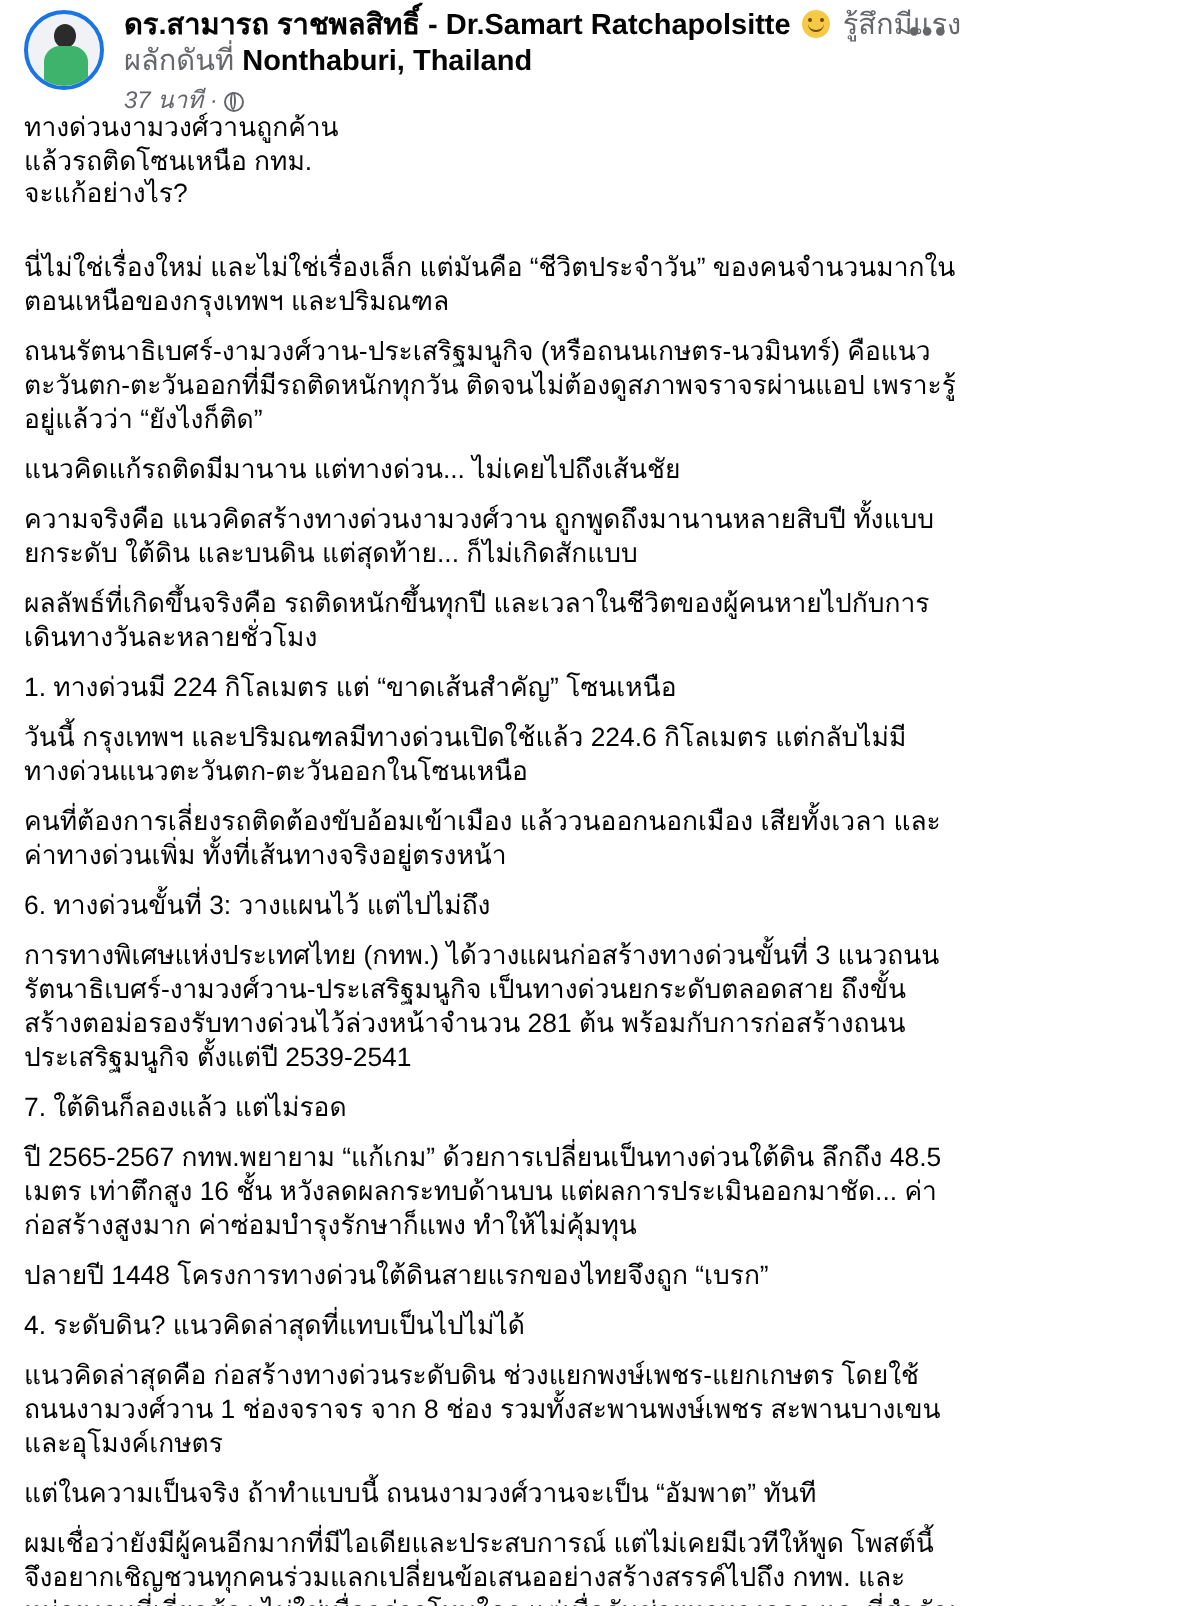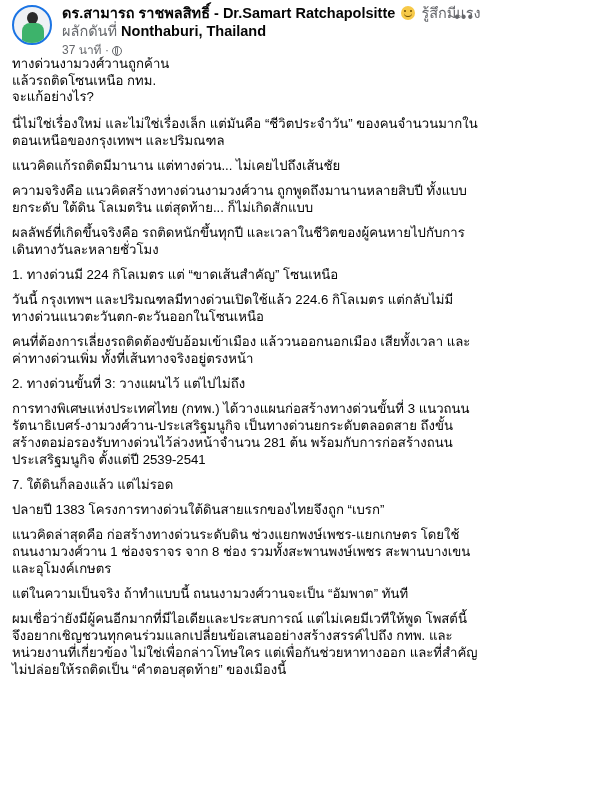--- a/index.html
+++ b/index.html
@@ -97,20 +97,21 @@
     left: 3px; top: 6px;
     width: 8px; height: 4px;
     border-bottom: 1.5px solid #6b4a00;
     border-radius: 0 0 6px 6px;
   }
   .meta-line {
     font-size: 12px;
     color: #65676b;
     margin-top: 3px;
     line-height: 14px;
+    font-style: italic;
   }
   .globe-icon {
     display: inline-block;
     width: 10px;
     height: 10px;
     border: 1.3px solid #65676b;
     border-radius: 50%;
     vertical-align: -2px;
     position: relative;
     box-sizing: border-box;
@@ -138,21 +139,21 @@
     font-size: 13.2px;
     line-height: 17px;
     color: #050505;
     padding-right: 8px;
   }
   .post-body p {
     margin: 0 0 8px 0;
     white-space: pre-line;
   }
   .post-body p.title-block {
-    margin-bottom: 9px;
+    margin-bottom: 19px;
     line-height: 16.5px;
   }
 </style>
 </head>
 <body>
 
 <div class="post">
 
   <div class="post-header">
     <div class="avatar">
@@ -173,28 +174,31 @@
       </div>
     </div>
     <div class="more-button">•••</div>
   </div>
 
   <div class="post-body">
     <p class="title-block">ทางด่วนงามวงศ์วานถูกค้าน
 แล้วรถติดโซนเหนือ กทม.
 จะแก้อย่างไร?</p>
     <p>นี่ไม่ใช่เรื่องใหม่ และไม่ใช่เรื่องเล็ก แต่มันคือ “ชีวิตประจำวัน” ของคนจำนวนมากในตอนเหนือของกรุงเทพฯ และปริมณฑล</p>
+    <p>ถนนรัตนาธิเบศร์-งามวงศ์วาน-ประเสริฐมนูกิจ (หรือถนนเกษตร-นวมินทร์) คือแนวตะวันตก-ตะวันออกที่มีรถติดหนักทุกวัน ติดจนไม่ต้องดูสภาพจราจรผ่านแอป เพราะรู้อยู่แล้วว่า “ยังไงก็ติด”</p>
     <p>แนวคิดแก้รถติดมีมานาน แต่ทางด่วน... ไม่เคยไปถึงเส้นชัย</p>
-    <p>ความจริงคือ แนวคิดสร้างทางด่วนงามวงศ์วาน ถูกพูดถึงมานานหลายสิบปี ทั้งแบบยกระดับ ใต้ดิน โลเมตริน แต่สุดท้าย... ก็ไม่เกิดสักแบบ</p>
+    <p>ความจริงคือ แนวคิดสร้างทางด่วนงามวงศ์วาน ถูกพูดถึงมานานหลายสิบปี ทั้งแบบยกระดับ ใต้ดิน และบนดิน แต่สุดท้าย... ก็ไม่เกิดสักแบบ</p>
     <p>ผลลัพธ์ที่เกิดขึ้นจริงคือ รถติดหนักขึ้นทุกปี และเวลาในชีวิตของผู้คนหายไปกับการเดินทางวันละหลายชั่วโมง</p>
     <p>1. ทางด่วนมี 224 กิโลเมตร แต่ “ขาดเส้นสำคัญ” โซนเหนือ</p>
     <p>วันนี้ กรุงเทพฯ และปริมณฑลมีทางด่วนเปิดใช้แล้ว 224.6 กิโลเมตร แต่กลับไม่มีทางด่วนแนวตะวันตก-ตะวันออกในโซนเหนือ</p>
     <p>คนที่ต้องการเลี่ยงรถติดต้องขับอ้อมเข้าเมือง แล้ววนออกนอกเมือง เสียทั้งเวลา และค่าทางด่วนเพิ่ม ทั้งที่เส้นทางจริงอยู่ตรงหน้า</p>
-    <p>2. ทางด่วนขั้นที่ 3: วางแผนไว้ แต่ไปไม่ถึง</p>
+    <p>6. ทางด่วนขั้นที่ 3: วางแผนไว้ แต่ไปไม่ถึง</p>
     <p>การทางพิเศษแห่งประเทศไทย (กทพ.) ได้วางแผนก่อสร้างทางด่วนขั้นที่ 3 แนวถนนรัตนาธิเบศร์-งามวงศ์วาน-ประเสริฐมนูกิจ เป็นทางด่วนยกระดับตลอดสาย ถึงขั้นสร้างตอม่อรองรับทางด่วนไว้ล่วงหน้าจำนวน 281 ต้น พร้อมกับการก่อสร้างถนนประเสริฐมนูกิจ ตั้งแต่ปี 2539-2541</p>
     <p>7. ใต้ดินก็ลองแล้ว แต่ไม่รอด</p>
-    <p>ปลายปี 1383 โครงการทางด่วนใต้ดินสายแรกของไทยจึงถูก “เบรก”</p>
+    <p>ปี 2565-2567 กทพ.พยายาม “แก้เกม” ด้วยการเปลี่ยนเป็นทางด่วนใต้ดิน ลึกถึง 48.5 เมตร เท่าตึกสูง 16 ชั้น หวังลดผลกระทบด้านบน แต่ผลการประเมินออกมาชัด... ค่าก่อสร้างสูงมาก ค่าซ่อมบำรุงรักษาก็แพง ทำให้ไม่คุ้มทุน</p>
+    <p>ปลายปี 1448 โครงการทางด่วนใต้ดินสายแรกของไทยจึงถูก “เบรก”</p>
+    <p>4. ระดับดิน? แนวคิดล่าสุดที่แทบเป็นไปไม่ได้</p>
     <p>แนวคิดล่าสุดคือ ก่อสร้างทางด่วนระดับดิน ช่วงแยกพงษ์เพชร-แยกเกษตร โดยใช้ถนนงามวงศ์วาน 1 ช่องจราจร จาก 8 ช่อง รวมทั้งสะพานพงษ์เพชร สะพานบางเขน และอุโมงค์เกษตร</p>
     <p>แต่ในความเป็นจริง ถ้าทำแบบนี้ ถนนงามวงศ์วานจะเป็น “อัมพาต” ทันที</p>
     <p>ผมเชื่อว่ายังมีผู้คนอีกมากที่มีไอเดียและประสบการณ์ แต่ไม่เคยมีเวทีให้พูด โพสต์นี้จึงอยากเชิญชวนทุกคนร่วมแลกเปลี่ยนข้อเสนออย่างสร้างสรรค์ไปถึง กทพ. และหน่วยงานที่เกี่ยวข้อง ไม่ใช่เพื่อกล่าวโทษใคร แต่เพื่อกันช่วยหาทางออก และที่สำคัญ ไม่ปล่อยให้รถติดเป็น “คำตอบสุดท้าย” ของเมืองนี้</p>
   </div>
 
 </div>
 
 </body></html>

